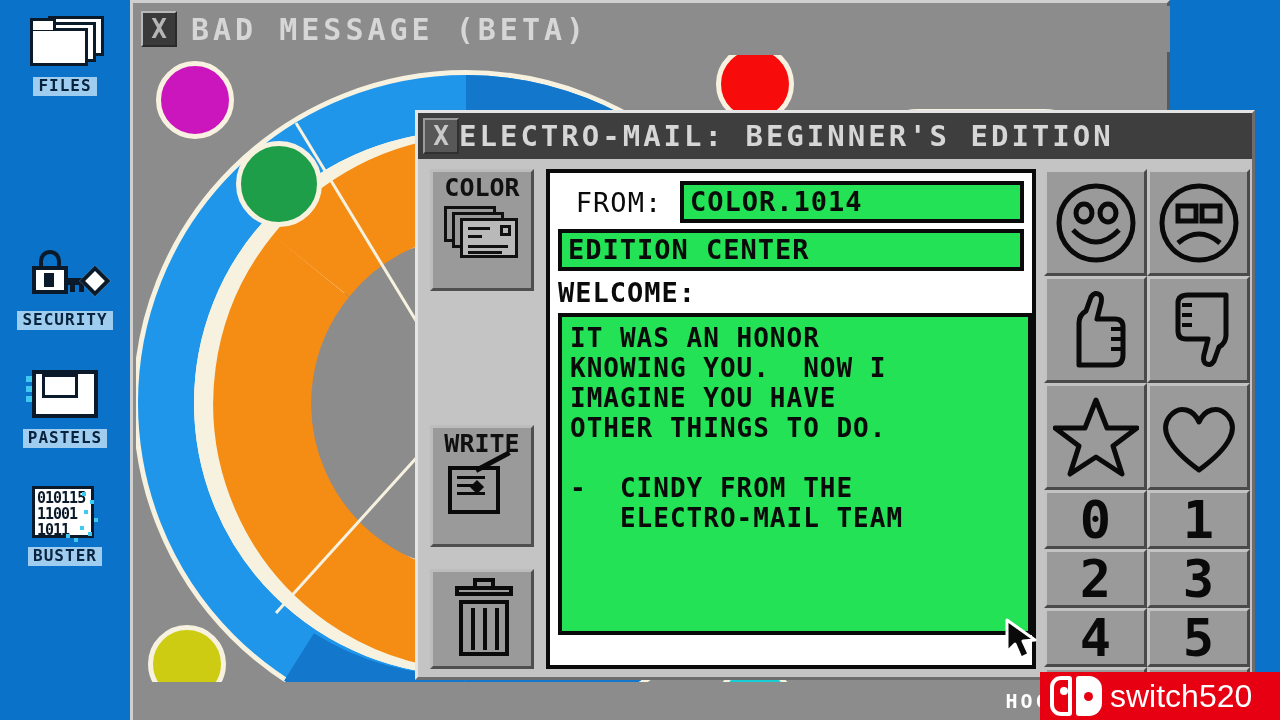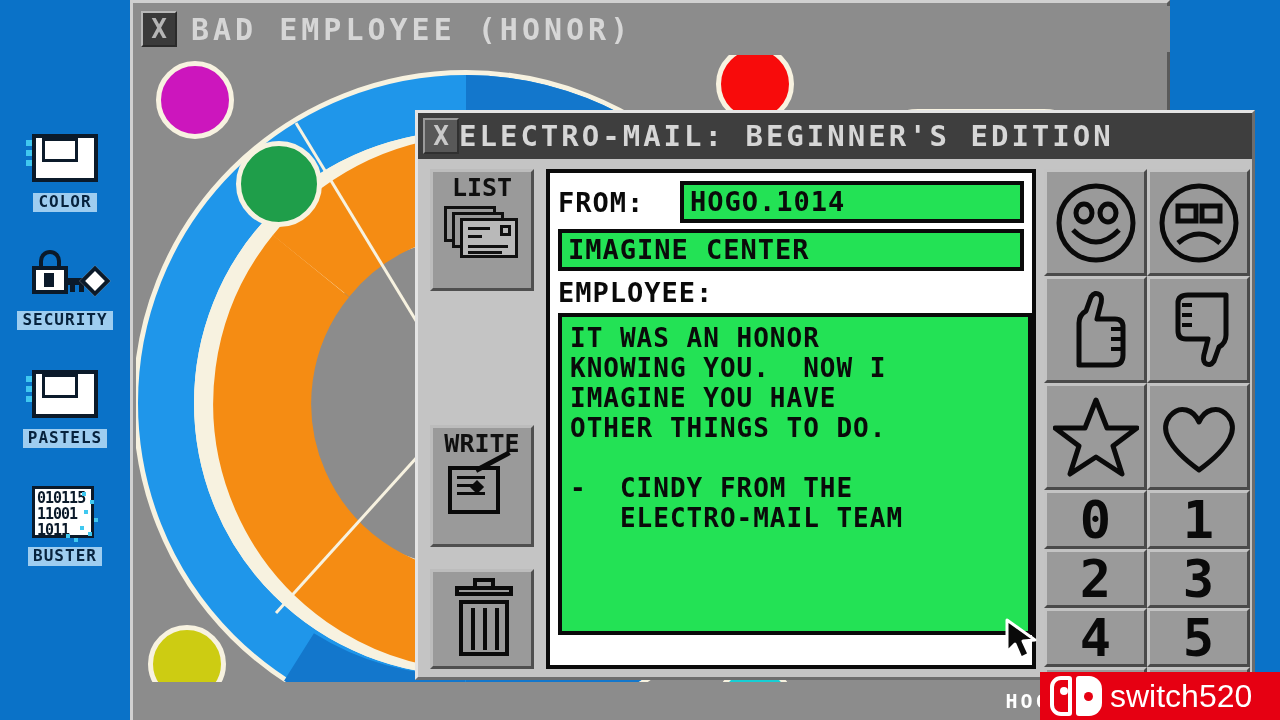--- a/index.html
+++ b/index.html
@@ -310,23 +310,24 @@
     width: 490px; height: 500px;
     background: #ffffff;
     border-left: 4px solid #0a0a0a;
     border-top: 4px solid #0a0a0a;
     border-right: 4px solid #0a0a0a;
     border-bottom: 4px solid #0a0a0a;
     padding: 8px 8px 0 8px;
   }
   .field-row { display: flex; align-items: center; margin-bottom: 6px; }
   .field-label {
-    font-size: 27px; font-weight: bold; color: #0a0a0a;
+    font-size: 27px; font-weight: normal; color: #0a0a0a;
     letter-spacing: 1px; width: 122px;
     font-family: "DejaVu Sans Mono", monospace;
+    text-align: center;
   }
   .field-value {
     flex: 1;
     background: #23e255;
     border: 4px solid #0a0a0a;
     font-size: 27px; font-weight: bold;
     color: #0a0a0a; letter-spacing: 1px;
     padding: 1px 6px 2px 6px;
     font-family: "DejaVu Sans Mono", monospace;
     white-space: nowrap; overflow: hidden;
@@ -413,33 +414,30 @@
   .jc-dot-l { position: absolute; left: 6px; top: 7px; width: 8px; height: 8px; background:#ffffff; border-radius:50%; }
   .jc-dot-r { position: absolute; left: 8px; top: 16px; width: 9px; height: 9px; background:#e60012; border-radius:50%; }
 </style>
 </head>
 <body>
 
 <div id="screen">
 
   <div id="desktop-sidebar">
 
-
-    <div class="desk-icon" style="top:128px">
+    <div class="desk-icon" style="top:12px">
       <div class="desk-glyph">
-        <div class="ic-win-shadow"></div>
-        <div class="ic-win-outer"></div>
-        <div class="ic-dot" style="top:12px"></div>
-        <div class="ic-dot" style="top:22px"></div>
-        <div class="ic-dot" style="top:32px"></div>
-        <div class="ic-win-inner"></div>
-        <div class="ic-win-bar"></div>
-      </div>
-      <div class="desk-label">COLOR</div>
-    </div>
+        <div class="ic-folder-back"></div>
+        <div class="ic-folder-mid"></div>
+        <div class="ic-folder-front"></div>
+        <div class="ic-folder-tab"></div>
+      </div>
+      <div class="desk-label">FILES</div>
+    </div>
+
 
     <div class="desk-icon" style="top:246px">
       <div class="desk-glyph">
         <div class="ic-lock-shackle"></div>
         <div class="ic-lock-body"></div>
         <div class="ic-lock-hole"></div>
         <div class="ic-key-shaft"></div>
         <div class="ic-key-tooth"></div>
         <div class="ic-key-tooth2"></div>
         <div class="ic-key-ring"></div>
@@ -473,21 +471,21 @@
         <div class="ic-bin-spark" style="left:52px; top:56px"></div>
       </div>
       <div class="desk-label">BUSTER</div>
     </div>
   </div>
 
   <div id="app-window">
 
     <div id="app-titlebar">
       <div class="close-btn">X</div>
-      <div id="app-title">BAD EMPLOYEE  (HONOR)</div>
+      <div id="app-title">BAD MESSAGE  (BETA)</div>
     </div>
 
     <div id="donut-area">
       <svg id="donut-svg" width="1034" height="720" viewBox="0 0 1034 720">
 
         <circle cx="330" cy="400" r="300" fill="none" stroke="#f7f2e0" stroke-width="66"></circle>
         <circle cx="330" cy="400" r="300" fill="none" stroke="#1f96ea" stroke-width="56"></circle>
         <path d="M 330 100 A 300 300 0 0 1 630 400" fill="none" stroke="#1377cc" stroke-width="56"></path>
         <path d="M 330 700 A 300 300 0 0 1 163 654" fill="none" stroke="#1377cc" stroke-width="56"></path>
         <path d="M 630 400 A 300 300 0 0 1 330 700" fill="none" stroke="#1377cc" stroke-width="56"></path>
@@ -523,21 +521,21 @@
   <div id="mail-window">
 
     <div id="mail-titlebar">
       <div class="close-btn">X</div>
       <div id="mail-title">ELECTRO-MAIL: BEGINNER'S EDITION</div>
     </div>
 
     <div id="mail-nav">
 
       <div class="nav-btn" style="top:0; height:122px">
-        <div class="nav-label">LIST</div>
+        <div class="nav-label">COLOR</div>
         <div class="nav-glyph">
           <div class="env-list-1"></div>
           <div class="env-list-2"></div>
           <div class="env-list-3">
             <div class="env-line" style="left:5px; top:6px; width:22px;"></div>
             <div class="env-line" style="left:5px; top:14px; width:14px;"></div>
             <div class="env-line" style="left:5px; top:24px; width:40px;"></div>
             <div class="env-line" style="left:5px; top:30px; width:34px;"></div>
             <div style="position:absolute; right:4px; top:4px; width:11px; height:11px; border:3px solid #101010;"></div>
           </div>
@@ -566,28 +564,28 @@
           <div class="trash-rib" style="left:20px; top:4px; height:42px;"></div>
           <div class="trash-rib" style="left:32px; top:4px; height:42px;"></div>
         </div>
       </div>
     </div>
 
     <div id="mail-content">
 
       <div class="field-row">
         <div class="field-label">FROM:</div>
-        <div class="field-value">HOGO.1014</div>
+        <div class="field-value">COLOR.1014</div>
       </div>
 
       <div class="field-row">
-        <div class="field-value">IMAGINE CENTER</div>
-      </div>
-
-      <div id="message-label">EMPLOYEE:</div>
+        <div class="field-value">EDITION CENTER</div>
+      </div>
+
+      <div id="message-label">WELCOME:</div>
 
       <div id="message-body">IT WAS AN HONOR
 KNOWING YOU.  NOW I
 IMAGINE YOU HAVE
 OTHER THINGS TO DO.
 
 -  CINDY FROM THE
    ELECTRO-MAIL TEAM</div>
 
       <svg id="cursor-arrow" viewBox="0 0 34 44">

